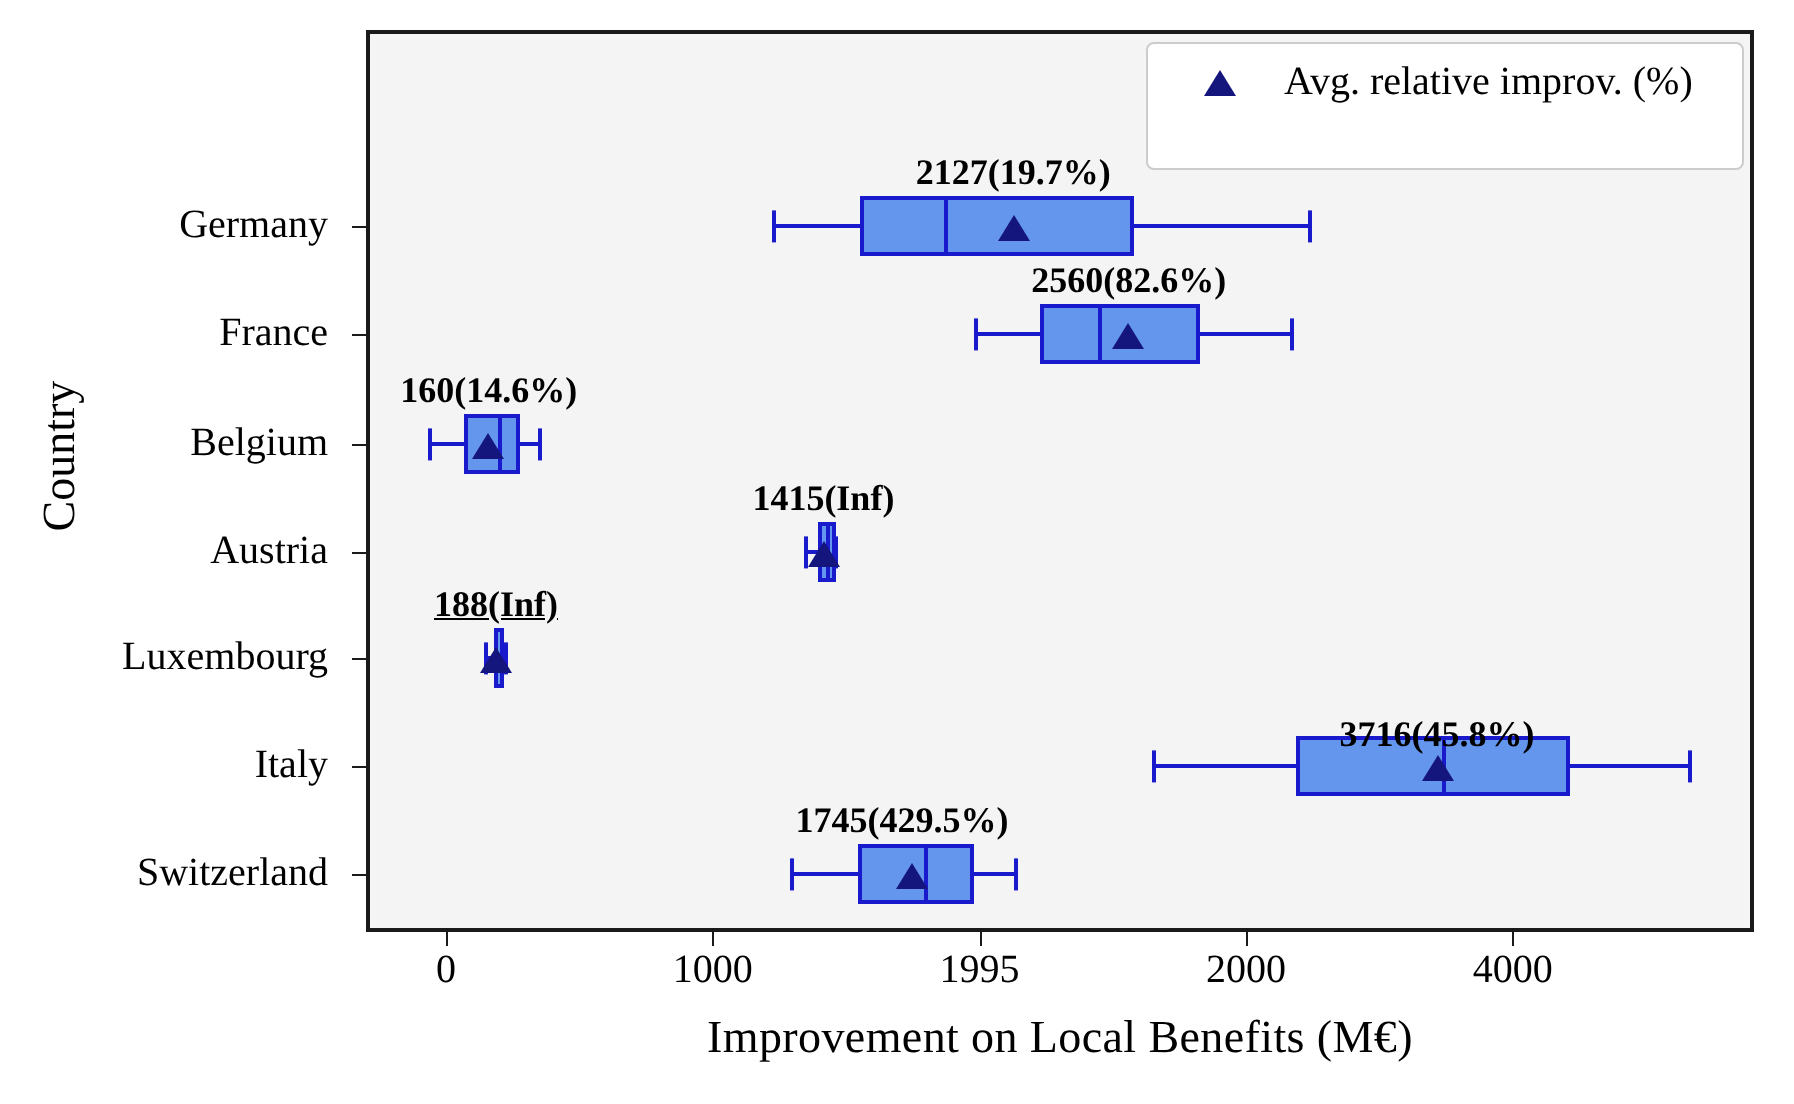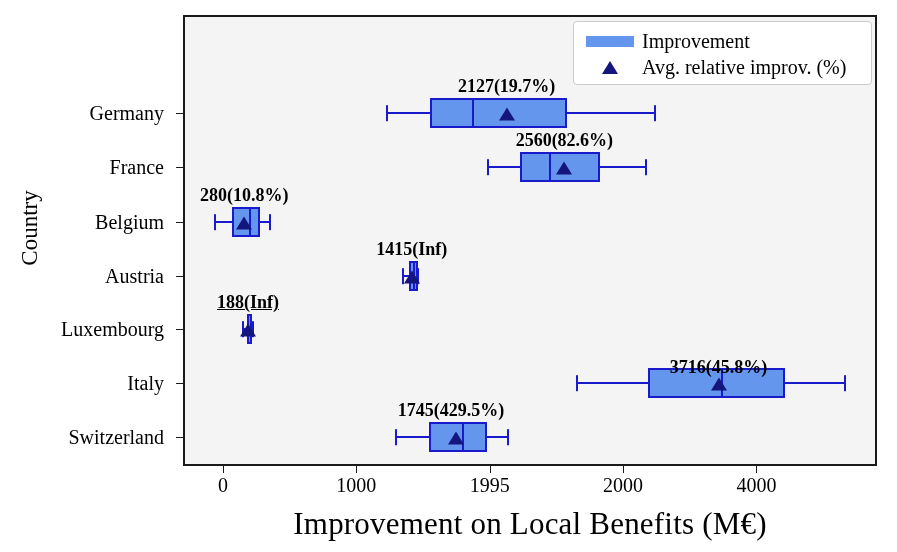--- a/index.html
+++ b/index.html
@@ -7,21 +7,21 @@
        font-family:"Liberation Serif","DejaVu Serif",serif;color:#000;}
 
   #figure{position:absolute;left:0;top:0;width:897px;height:552px;}
 
   
   #plot-area{position:absolute;left:183px;top:15px;width:694px;height:451px;
              background:#f4f4f4;border:2px solid #1a1a1a;box-sizing:border-box;}
 
   
   #xaxis-label{position:absolute;left:183px;top:506px;width:694px;text-align:center;
-               font-size:31px;letter-spacing:.2px;}
+               font-size:23px;letter-spacing:.2px;}
   #yaxis-label{position:absolute;left:-50px;top:215px;width:160px;text-align:center;
                font-size:23px;transform:rotate(-90deg);transform-origin:center center;}
 
   
   .xtick{position:absolute;top:466px;width:0;height:7px;border-left:1.6px solid #1a1a1a;}
   .xticklabel{position:absolute;top:474px;width:80px;margin-left:-40px;text-align:center;
               font-size:20px;}
   .ytick{position:absolute;left:176px;width:7px;height:0;border-top:1.6px solid #1a1a1a;}
   .yticklabel{position:absolute;left:-6px;width:170px;text-align:right;font-size:20px;
               transform:translateY(-50%);}
@@ -108,21 +108,21 @@
         <div class="box-annot" style="left: 564.376px; top: 130px;">2560(82.6%)</div>
       </div>
       <div>
         <div class="whisker-line" style="left: 214.999px; width: 17.0688px; top: 222px;"></div>
         <div class="whisker-line" style="left: 260.071px; width: 10.0012px; top: 222px;"></div>
         <div class="whisker-cap" style="left: 214.999px; top: 222px; height: 15.6px;"></div>
         <div class="whisker-cap" style="left: 270.073px; top: 222px; height: 15.6px;"></div>
         <div class="box-rect" style="left: 232.068px; width: 28.0035px; top: 222px; height: 30px;"></div>
         <div class="median-line" style="left: 250.07px; top: 222px; height: 30px;"></div>
         <div class="marker-tri" style="left: 244.336px; top: 223px;"></div>
-        <div class="box-annot" style="left: 244.336px; top: 185px;">280(10.8%)</div>
+        <div class="box-annot" style="left: 244.336px; top: 185px;">160(14.6%)</div>
       </div>
       <div>
         <div class="whisker-line" style="left: 403.022px; width: 6.00075px; top: 276px;"></div>
         <div class="whisker-line" style="left: 418.091px; width: 0px; top: 276px;"></div>
         <div class="whisker-cap" style="left: 403.022px; top: 276px; height: 15.6px;"></div>
         <div class="whisker-cap" style="left: 418.091px; top: 276px; height: 15.6px;"></div>
         <div class="box-rect" style="left: 409.023px; width: 9.0678px; top: 276px; height: 30px;"></div>
         <div class="median-line" style="left: 413.69px; top: 276px; height: 30px;"></div>
         <div class="marker-tri" style="left: 411.69px; top: 277px;"></div>
         <div class="box-annot" style="left: 411.69px; top: 239px;">1415(Inf)</div>
@@ -157,24 +157,20 @@
         <div class="marker-tri" style="left: 455.696px; top: 438px;"></div>
         <div class="box-annot" style="left: 451px; top: 400px;">1745(429.5%)</div>
       </div>
     </div>
 
   <div id="xaxis-label">Improvement on Local Benefits (M€)</div>
   <div id="yaxis-label">Country</div>
 
   <div id="legend">
     <div class="legend-row">
-      <div class="legend-swatch-bar"></div>
-      <div class="legend-text">Improvement</div>
-    </div>
-    <div class="legend-row">
       <div class="legend-swatch-tri">
           <div class="legend-tri"></div>
         </div>
       <div class="legend-text">Avg. relative improv. (%)</div>
     </div>
   </div>
 
 </div>
 
 </body></html>

